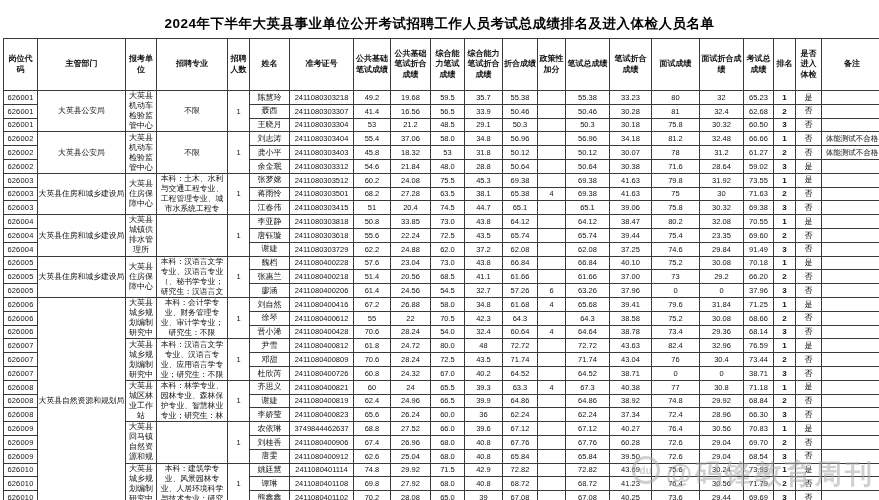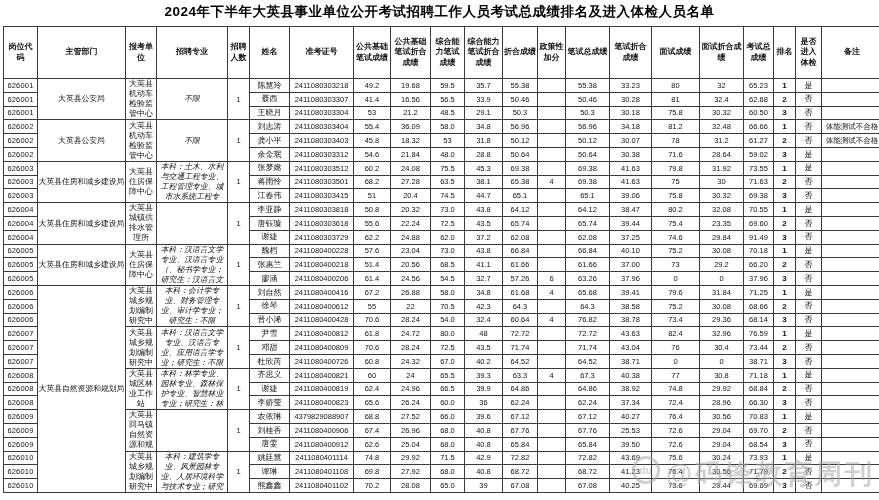--- a/index.html
+++ b/index.html
@@ -2,41 +2,41 @@
 <html><head>
 <meta charset="utf-8">
 <style>
   html,body{margin:0;padding:0;}
   body{
     width:879px;height:500px;background:#ffffff;overflow:hidden;position:relative;
     font-family:"Liberation Sans","DejaVu Sans",sans-serif;color:#111;
   }
   .title{
     text-align:center;font-weight:bold;font-size:13.5px;line-height:16px;
-    padding-top:4px;height:22px;letter-spacing:0.5px;color:#000;
+    padding-top:16px;height:22px;letter-spacing:0.5px;color:#000;
   }
   table{border-collapse:collapse;table-layout:fixed;margin-left:3px;width:874px;}
   th,td{
     border:1px solid #3a3a3a;padding:0;text-align:center;vertical-align:middle;
     overflow:hidden;color:#111;
   }
   th{font-size:8px;font-weight:bold;line-height:1.3;padding:1px;background:#fff;}
   thead tr{height:52px;}
   tr.datarow{height:13.8px;}
   td.num{font-size:7.5px;}
   td.code{font-size:7.5px;letter-spacing:0.2px;margin-top:23px;}
   td.cjk{font-size:8px;line-height:1.2;}
   td.dept{font-size:7.8px;line-height:1.25;}
   td.unit{font-size:8px;}
   td.major{font-size:7.8px;line-height:1.25;}
   td.rank{font-weight:bold;font-size:8px;}
   td.note{font-size:7.5px;}
   .clipbox{max-height:40px;overflow:hidden;margin:0 auto;line-height:10px;}
   .unit .clipbox{width:27px;}
-  .major .clipbox{width:68px;font-style:italic;}
+  .major .clipbox{width:68px;}
   .watermark{
     position:absolute;right:4px;bottom:12px;display:flex;align-items:flex-end;gap:6px;
     color:rgba(168,168,168,0.55);font-weight:bold;pointer-events:none;z-index:5;
   }
   .watermark .paw{
     width:22px;height:22px;border:3px solid rgba(168,168,168,0.55);border-radius:50% 50% 48% 48%;
     display:flex;align-items:center;justify-content:center;
     font-size:10px;font-weight:bold;margin-bottom:4px;
   }
   .watermark .wm-text{font-size:27px;letter-spacing:3px;line-height:1;}
@@ -167,21 +167,21 @@
         <td class="unit" rowspan="3">
           <div class="clipbox">大英县机动车检验监管中心</div>
         </td>
         <td class="major" rowspan="3">
           <div class="clipbox">不限</div>
         </td>
         <td class="num" rowspan="3">1</td>
         <td class="cjk">刘志涛</td>
         <td class="num">2411080303404</td>
         <td class="num">55.4</td>
-        <td class="num">36.09</td>
+        <td class="num">37.06</td>
         <td class="num">58.0</td>
         <td class="num">34.8</td>
         <td class="num">56.96</td>
         <td class="num"></td>
         <td class="num">56.96</td>
         <td class="num">34.18</td>
         <td class="num">81.2</td>
         <td class="num">32.48</td>
         <td class="num">66.66</td>
         <td class="rank">1</td>
@@ -297,21 +297,21 @@
         <td class="unit" rowspan="3">
           <div class="clipbox">大英县城镇供排水管理所</div>
         </td>
         <td class="major" rowspan="3">
           <div class="clipbox"></div>
         </td>
         <td class="num" rowspan="3">1</td>
         <td class="cjk">李亚静</td>
         <td class="num">2411080303818</td>
         <td class="num">50.8</td>
-        <td class="num">20.32</td>
+        <td class="num">33.85</td>
         <td class="num">73.0</td>
         <td class="num">43.8</td>
         <td class="num">64.12</td>
         <td class="num"></td>
         <td class="num">64.12</td>
         <td class="num">38.47</td>
         <td class="num">80.2</td>
         <td class="num">32.08</td>
         <td class="num">70.55</td>
         <td class="rank">1</td>
@@ -470,21 +470,21 @@
       <tr class="datarow">
         <td class="code">626006</td>
         <td class="cjk">晋小浠</td>
         <td class="num">2411080400428</td>
         <td class="num">70.6</td>
         <td class="num">28.24</td>
         <td class="num">54.0</td>
         <td class="num">32.4</td>
         <td class="num">60.64</td>
         <td class="num">4</td>
-        <td class="num">76.82</td>
+        <td class="num">64.64</td>
         <td class="num">38.78</td>
         <td class="num">73.4</td>
         <td class="num">29.36</td>
         <td class="num">68.14</td>
         <td class="rank">3</td>
         <td class="cjk">否</td>
         <td class="note"></td>
       </tr>
       <tr class="datarow">
         <td class="code">626007</td>
@@ -617,21 +617,21 @@
       <tr class="datarow">
         <td class="code">626009</td>
         <td class="unit" rowspan="3">
           <div class="clipbox">大英县回马镇自然资源和规划所</div>
         </td>
         <td class="major" rowspan="3">
           <div class="clipbox"></div>
         </td>
         <td class="num" rowspan="3">1</td>
         <td class="cjk">农依琳</td>
-        <td class="num">4379829088907</td>
+        <td class="num">3749844462637</td>
         <td class="num">68.8</td>
         <td class="num">27.52</td>
         <td class="num">66.0</td>
         <td class="num">39.6</td>
         <td class="num">67.12</td>
         <td class="num"></td>
         <td class="num">67.12</td>
         <td class="num">40.27</td>
         <td class="num">76.4</td>
         <td class="num">30.56</td>
@@ -644,21 +644,21 @@
         <td class="code">626009</td>
         <td class="cjk">刘桂香</td>
         <td class="num">2411080400906</td>
         <td class="num">67.4</td>
         <td class="num">26.96</td>
         <td class="num">68.0</td>
         <td class="num">40.8</td>
         <td class="num">67.76</td>
         <td class="num"></td>
         <td class="num">67.76</td>
-        <td class="num">25.53</td>
+        <td class="num">60.28</td>
         <td class="num">72.6</td>
         <td class="num">29.04</td>
         <td class="num">69.70</td>
         <td class="rank">2</td>
         <td class="cjk">否</td>
         <td class="note"></td>
       </tr>
       <tr class="datarow">
         <td class="code">626009</td>
         <td class="cjk">唐雯</td>

